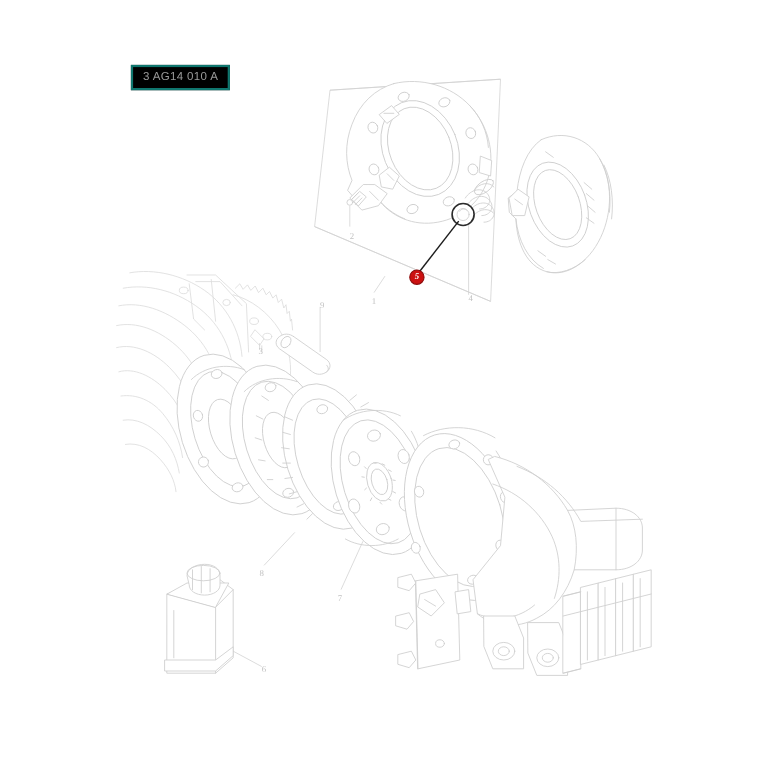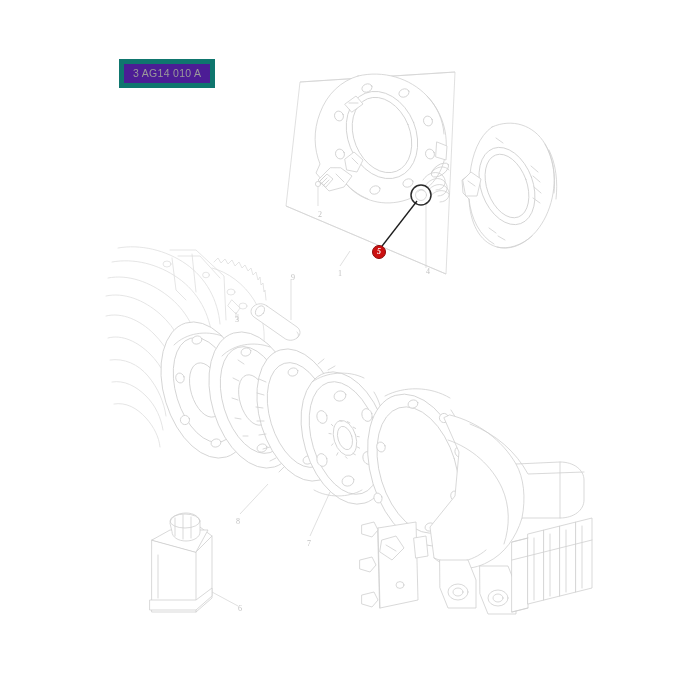--- a/index.html
+++ b/index.html
@@ -25,22 +25,22 @@
     width: 700px;
     height: 700px;
     display: block;
   }
   
   #partnum-box {
     position: absolute;
     left: 119px;
     top: 59px;
     padding: 3px 9px 4px 9px;
-    border: 5px solid #0f766e;
-    background: #4c1d95;
+    border: 2px solid #0f766e;
+    background: #000000;
     font-size: 10.5px;
     line-height: 12px;
     color: #9a9a9a;
     letter-spacing: 0.3px;
     white-space: nowrap;
   }
   
   #hl-marker {
     position: absolute;
     left: 372px;

